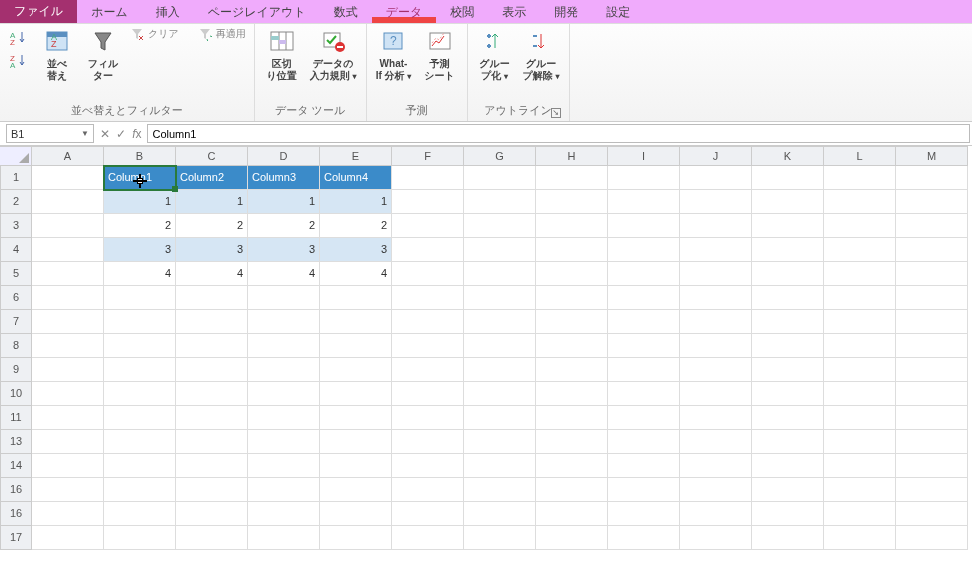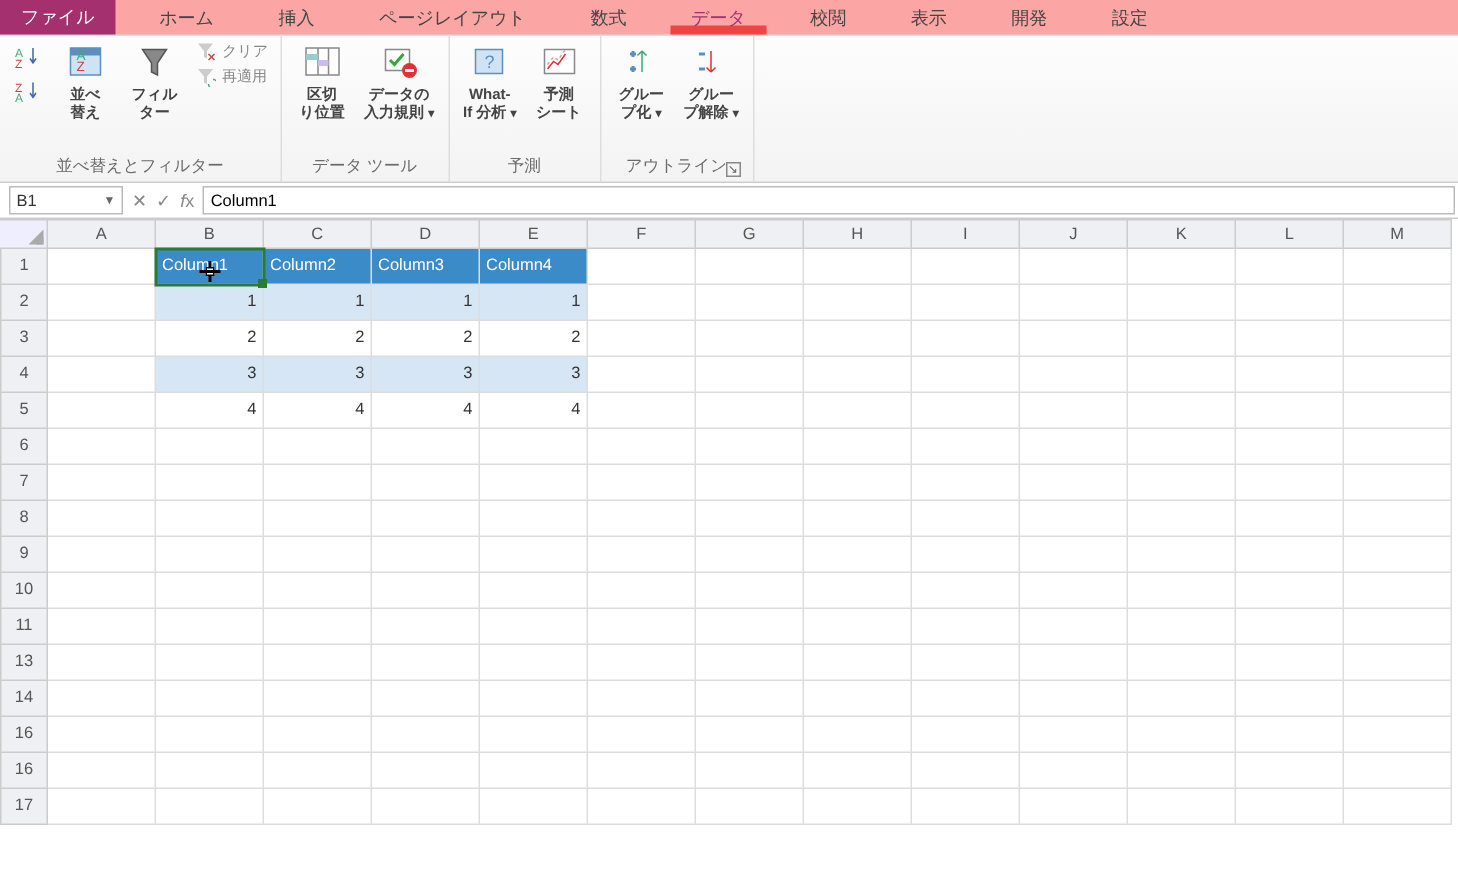--- a/index.html
+++ b/index.html
@@ -1,41 +1,41 @@
 <!DOCTYPE html>
 <html><head>
 <meta charset="utf-8">
 <style>
 * { margin:0; padding:0; box-sizing:border-box; font-family:"Meiryo","Yu Gothic",sans-serif; }
 body { width:972px; height:582px; background:#fff; font-size:11px; color:#333; overflow:hidden; }
 
 
-.tabstrip { height:24px; display:flex; align-items:stretch; background:#fca5a5; border-bottom:1px solid #ddd;gap:15px; }
+.tabstrip { height:24px; display:flex; align-items:stretch; background:#f0abfc; border-bottom:1px solid #ddd; }
 .tab { padding:4px 14px 0; cursor:pointer; font-size:12px; color:#444; }
 .tab.file { background:#a4306f; color:#fff; padding-top:3px; }
 .tab.active { color:#a4306f; border-bottom:6px solid #ef4444; }
 
 
 .ribbon { height:98px; background:linear-gradient(#fdfdfd,#f3f3f3); border-bottom:1px solid #ccc; display:flex; }
 .group { border-right:1px solid #ddd; padding:2px 6px 0; display:flex; flex-direction:column; justify-content:space-between; align-items:center; }
 .group-body { display:flex; align-items:flex-start; gap:4px; }
 .group-label { font-size:11px; color:#6a6a6a; padding:2px 0 3px; text-align:center; width:100%; position:relative; }
 .dlaunch { position:absolute; right:2px; bottom:3px; width:10px; height:10px; border:1px solid #888; font-size:8px; line-height:8px; text-align:center; color:#666; }
 .btn { display:flex; flex-direction:column; align-items:center; justify-content:flex-start; padding:2px 3px; min-width:42px; cursor:pointer; gap:2px; }
 .btn .ic { width:28px; height:28px; display:flex; align-items:center; justify-content:center; }
 .btn .lbl { font-size:10px; line-height:12px; text-align:center; color:#444; white-space:pre;font-weight:bold; }
-.stack { display:flex; flex-direction:column; gap:1px; }
+.stack { display:flex; flex-direction:row; gap:15px; }
 .sbtn { display:flex; align-items:center; gap:4px; font-size:10px; color:#888; padding:1px 2px; cursor:pointer; }
 .sbtn .sic { width:14px; height:14px; }
 .sortstack { display:flex; flex-direction:column; gap:3px; align-items:center; padding:2px 2px 0; }
 .sortbig { display:flex; flex-direction:column; align-items:center; padding:2px; cursor:pointer; }
 
 
 .fbar { height:24px; border-bottom:1px solid #ccc; display:flex; align-items:stretch; background:#fff; }
-.namebox { width:76px; border:1px solid #bbb; margin:2px 0 2px 6px; display:flex; align-items:center; padding:0 4px; font-size:11px; justify-content:space-between; }
+.namebox { width:88px; border:1px solid #bbb; margin:2px 0 2px 6px; display:flex; align-items:center; padding:0 4px; font-size:11px; justify-content:space-between; }
 .namebox .dd { font-size:8px; color:#666; }
 .fctrls { display:flex; align-items:center; gap:6px; padding:0 6px; color:#888; }
 .fctrls span { cursor:pointer; font-size:12px; }
 .finput { flex:1; border:1px solid #bbb; margin:2px 2px 2px 0; padding:2px 4px; font-size:11px; }
 
 
 .grid { position:relative; }
 .chead { display:flex; height:20px; }
 .corner { width:32px; background:#eef; border:1px solid #ccc; border-left:none; position:relative; }
 .corner:after { content:""; position:absolute; right:2px; bottom:2px; border:5px solid transparent; border-right-color:#aaa; border-bottom-color:#aaa; }

